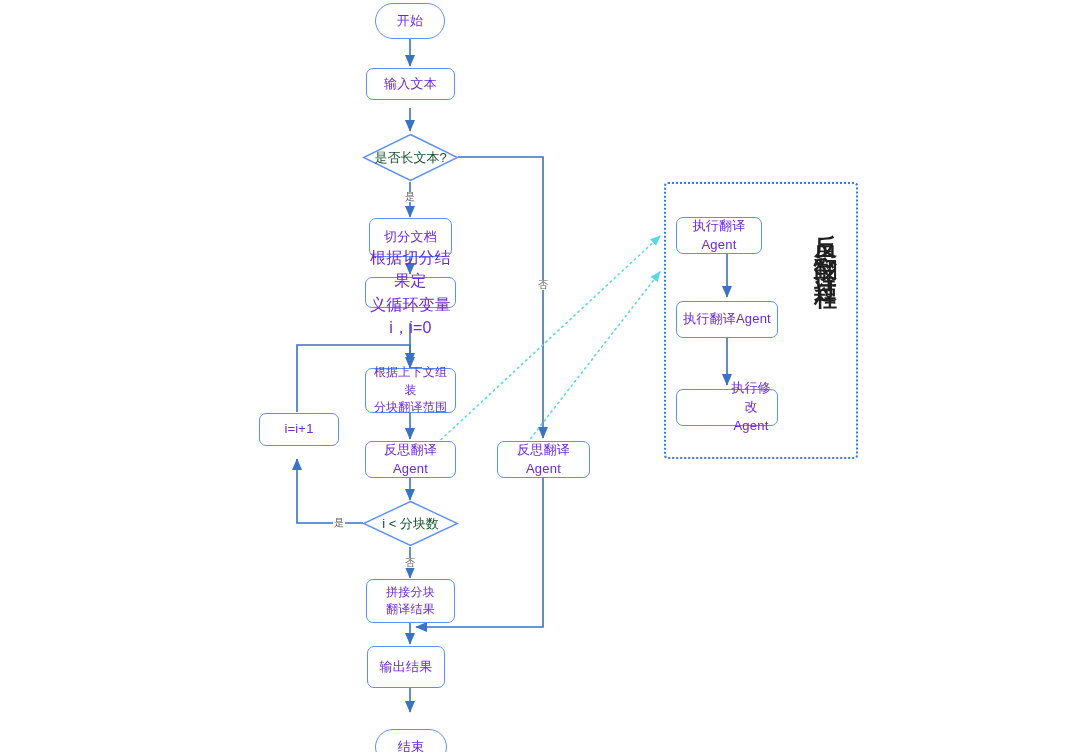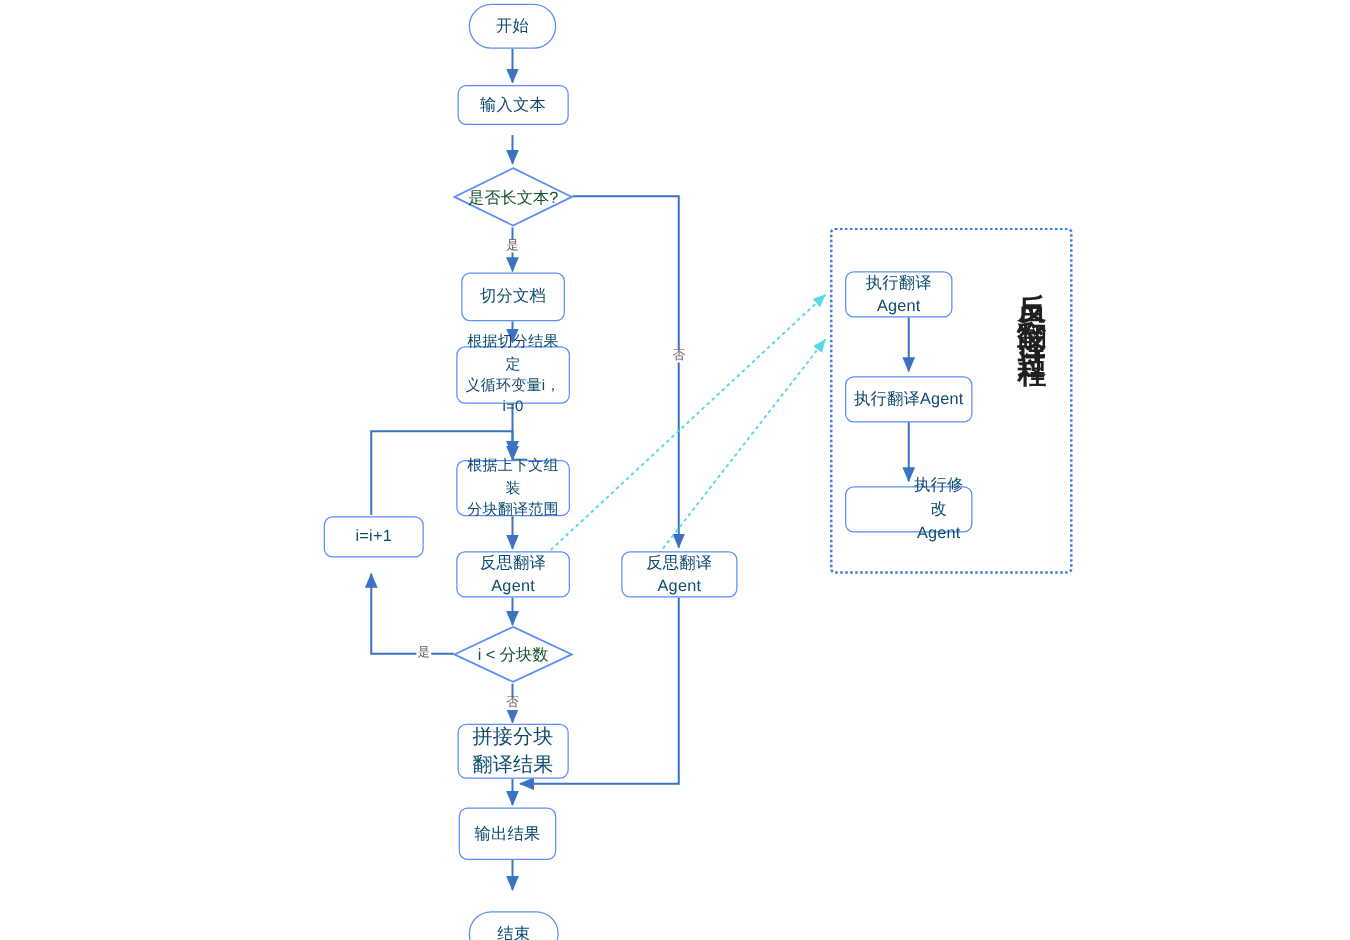--- a/index.html
+++ b/index.html
@@ -23,21 +23,21 @@
     top: 0;
     width: 1080px;
     height: 752px;
     pointer-events: none;
   }
   .node {
     position: absolute;
     box-sizing: border-box;
     border: 1.4px solid #5b8ff9;
     background: #ffffff;
-    color: #0c4a6e;
+    color: #6d28d9;
     display: flex;
     align-items: center;
     justify-content: center;
     text-align: center;
     line-height: 1.45;
     font-size: 13px;
     letter-spacing: 0.2px;
   }
   .node.rounded { border-radius: 7px; }
   .node.pill { border-radius: 22px; }
@@ -157,21 +157,21 @@
   </div>
 
   <div class="edge-label" style="left:404px; top:192px;">是</div>
 
   <div class="edge-label" style="left:537px; top:280px;">否</div>
 
   <div class="node rounded" style="left:369px; top:218px; width:83px; height:39px;">
     <span class="label">切分文档</span>
   </div>
 
-  <div class="node rounded" style="left:365px; top:277px; width:91px; height:46px; font-size:12px;">
+  <div class="node rounded" style="left:365px; top:277px; width:91px; height:31px; font-size:16px;">
     <span class="label">
       <span>根据切分结果定</span>
       <span class="l2">义循环变量i，i=0</span>
     </span>
   </div>
 
   <div class="node rounded" style="left:365px; top:368px; width:91px; height:45px; font-size:12px;">
     <span class="label">
       <span>根据上下文组装</span>
       <span class="l2">分块翻译范围</span>
@@ -194,21 +194,21 @@
     <svg width="97" height="47" viewBox="0 0 97 47">
       <polygon points="48.5,1.5 95.5,23.5 48.5,45.5 1.5,23.5" fill="#ffffff" stroke="#5b8ff9" stroke-width="1.4"></polygon>
     </svg>
     <div class="dlabel">i &lt; 分块数</div>
   </div>
 
   <div class="edge-label" style="left:333px; top:518px;">是</div>
 
   <div class="edge-label" style="left:404px; top:558px;">否</div>
 
-  <div class="node rounded" style="left:366px; top:579px; width:89px; height:44px; font-size:16px;">
+  <div class="node rounded" style="left:366px; top:579px; width:89px; height:44px; font-size:12px;">
     <span class="label">
       <span>拼接分块</span>
       <span class="l2">翻译结果</span>
     </span>
   </div>
 
   <div class="node rounded" style="left:367px; top:646px; width:78px; height:42px;">
     <span class="label">输出结果</span>
   </div>
 

